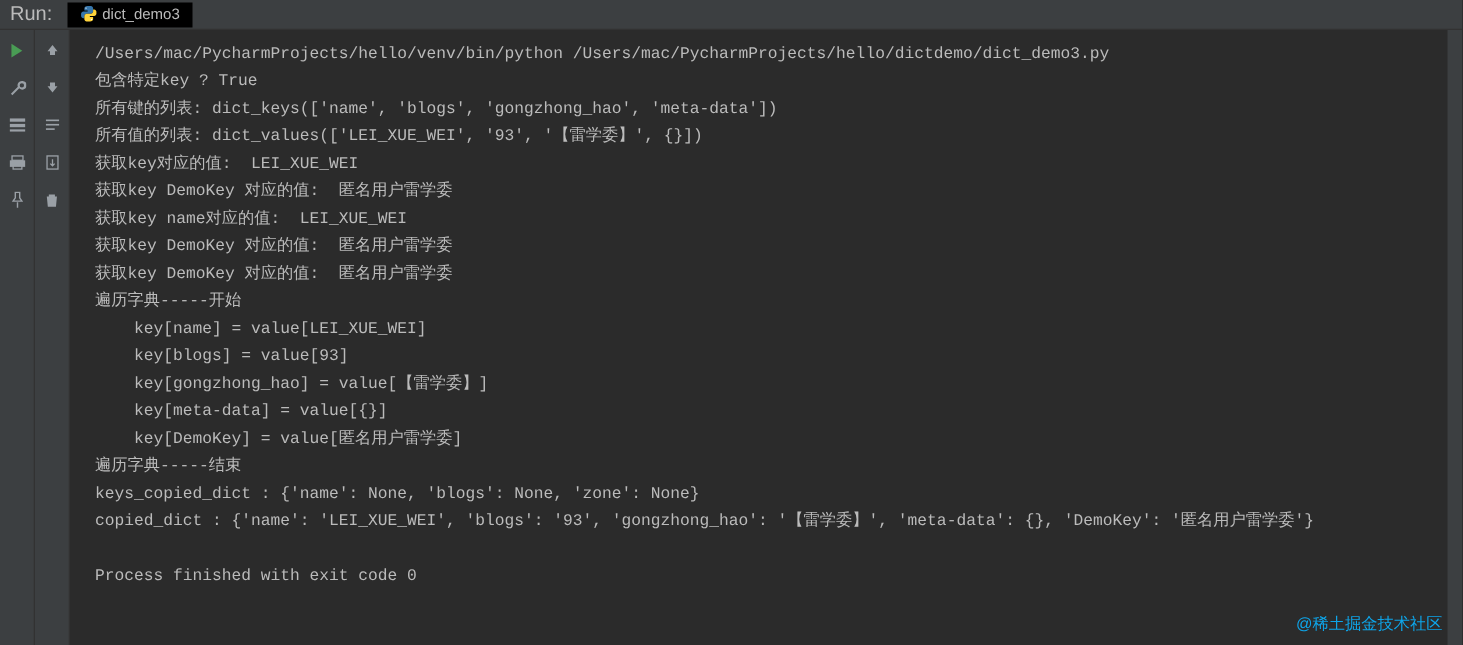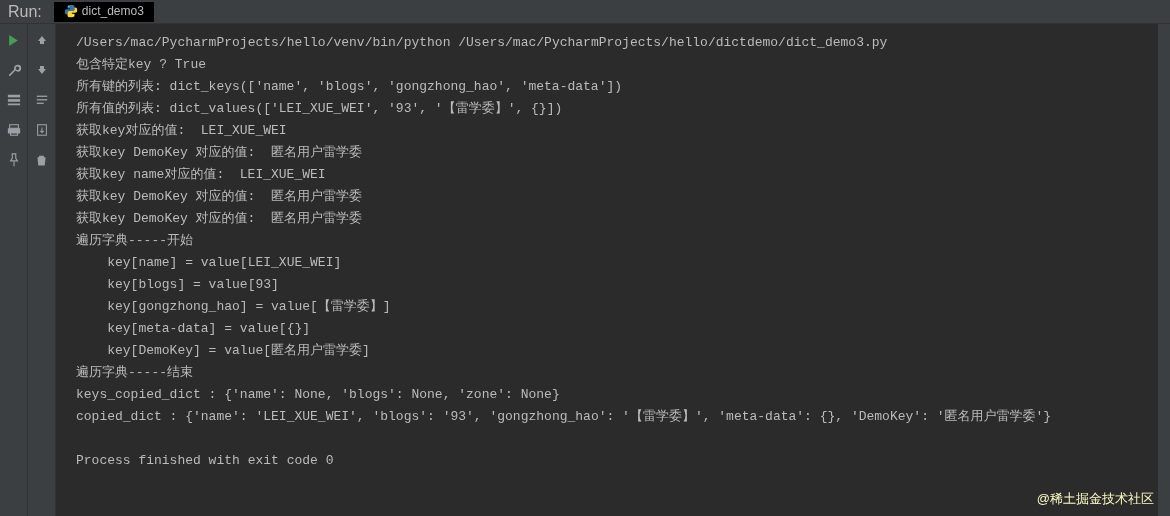--- a/index.html
+++ b/index.html
@@ -98,21 +98,21 @@
       background: #3c3f41;
       position: absolute;
       right: 0;
       top: 24px;
       bottom: 0;
     }
     .watermark {
       position: absolute;
       right: 16px;
       bottom: 8px;
-      color: #fef9c3;
+      color: #0ea5e9;
       font-size: 13px;
       font-family: -apple-system, 'Segoe UI', sans-serif;
     }
     .play-green { color: #499c54; }
   </style>
 </head>
 <body>
 
 <div class="top-bar">
   <span class="run-label">Run:</span>

